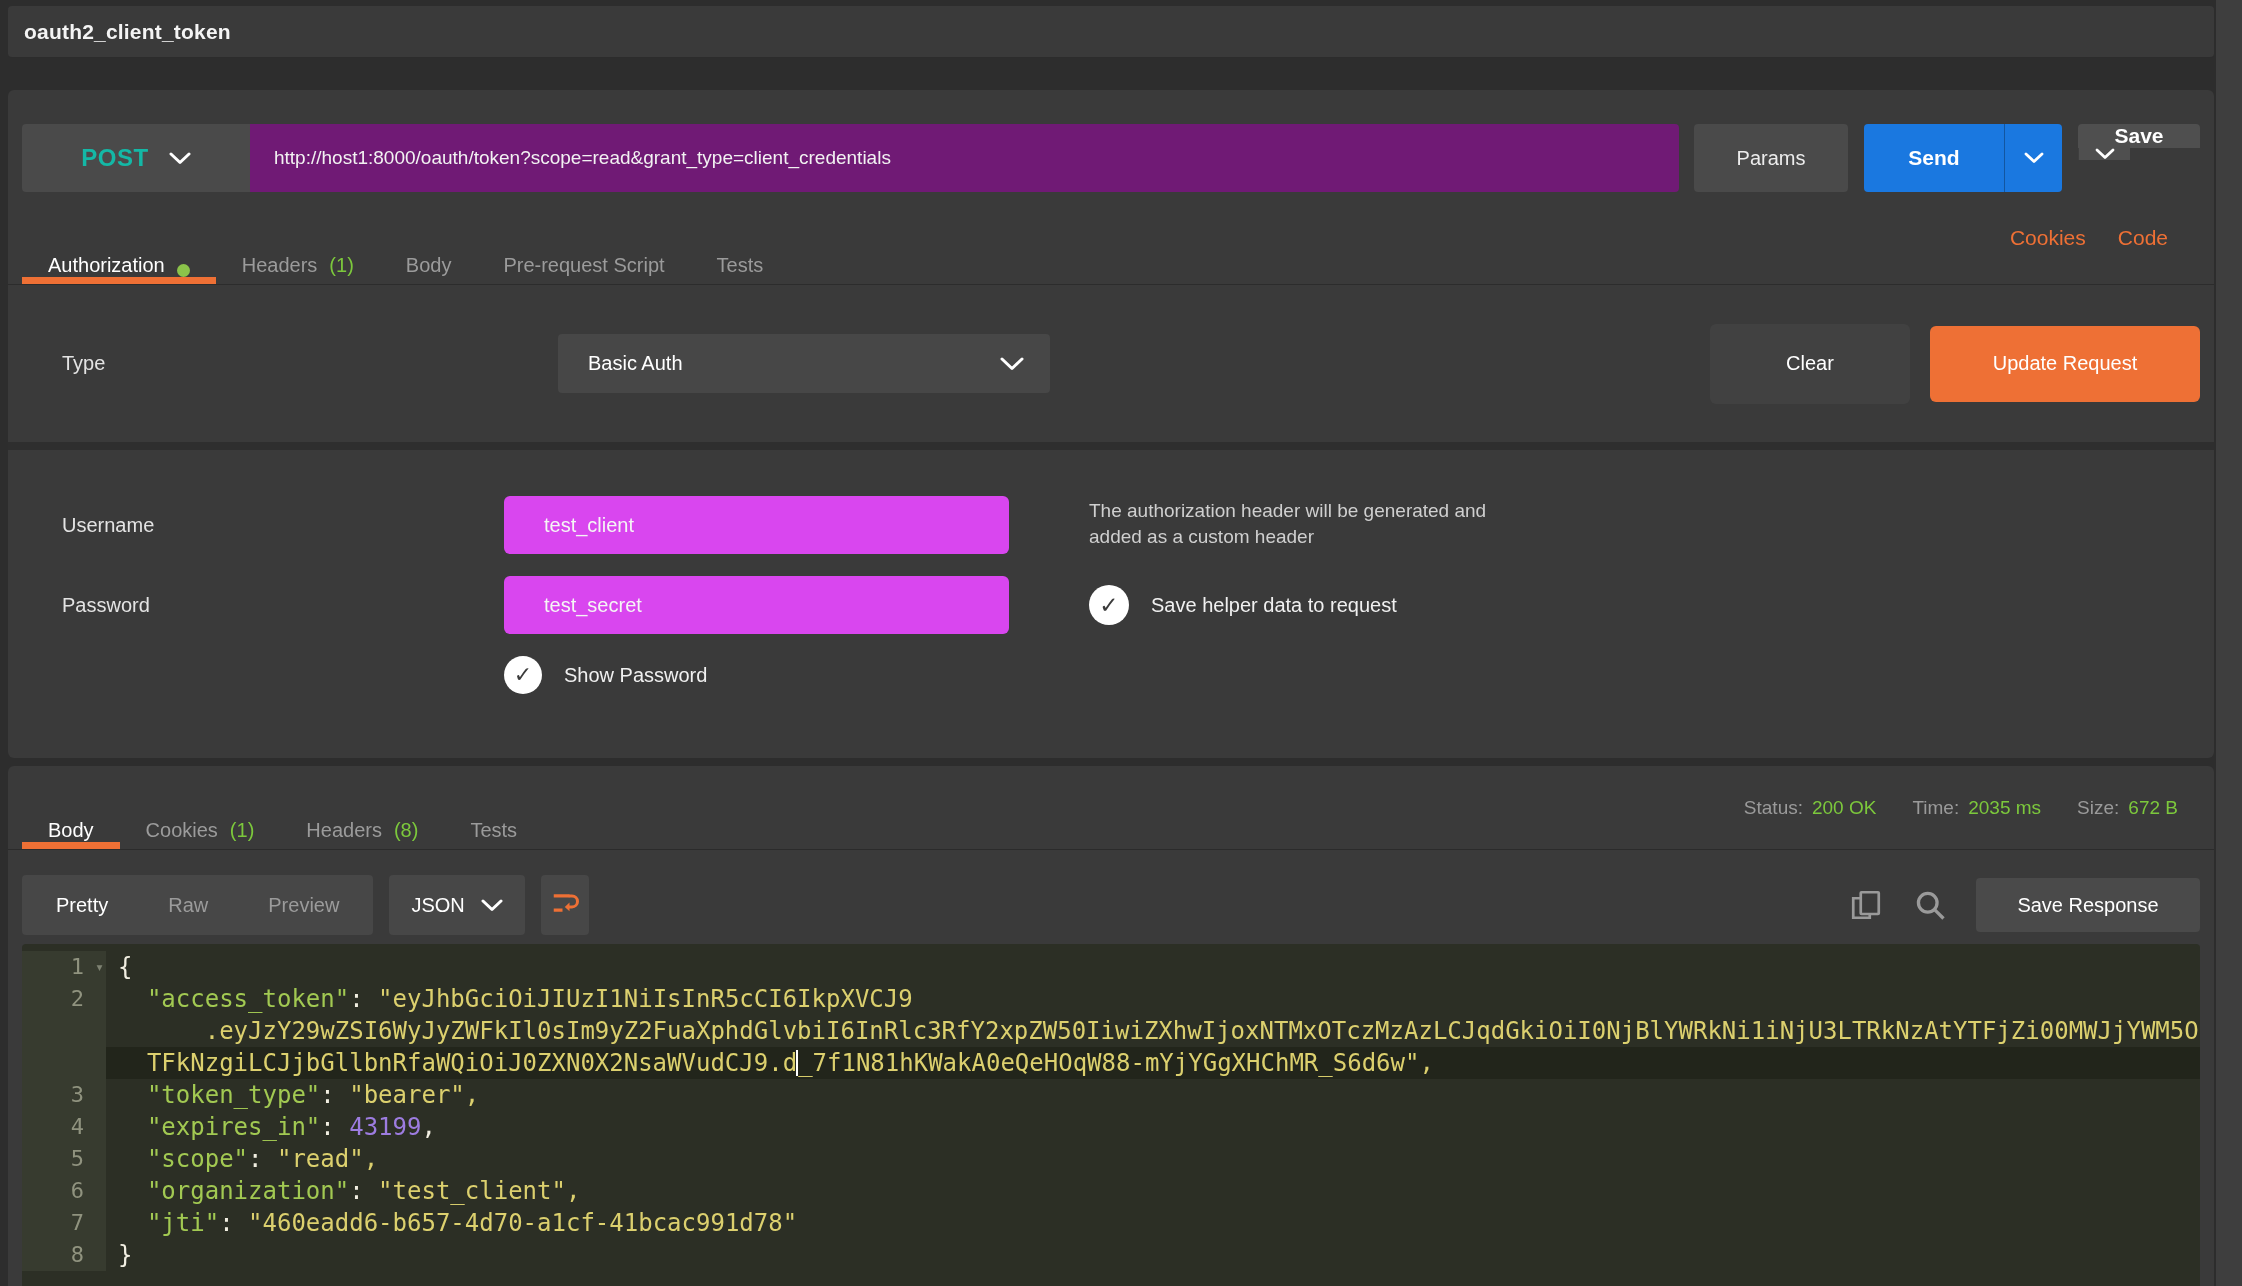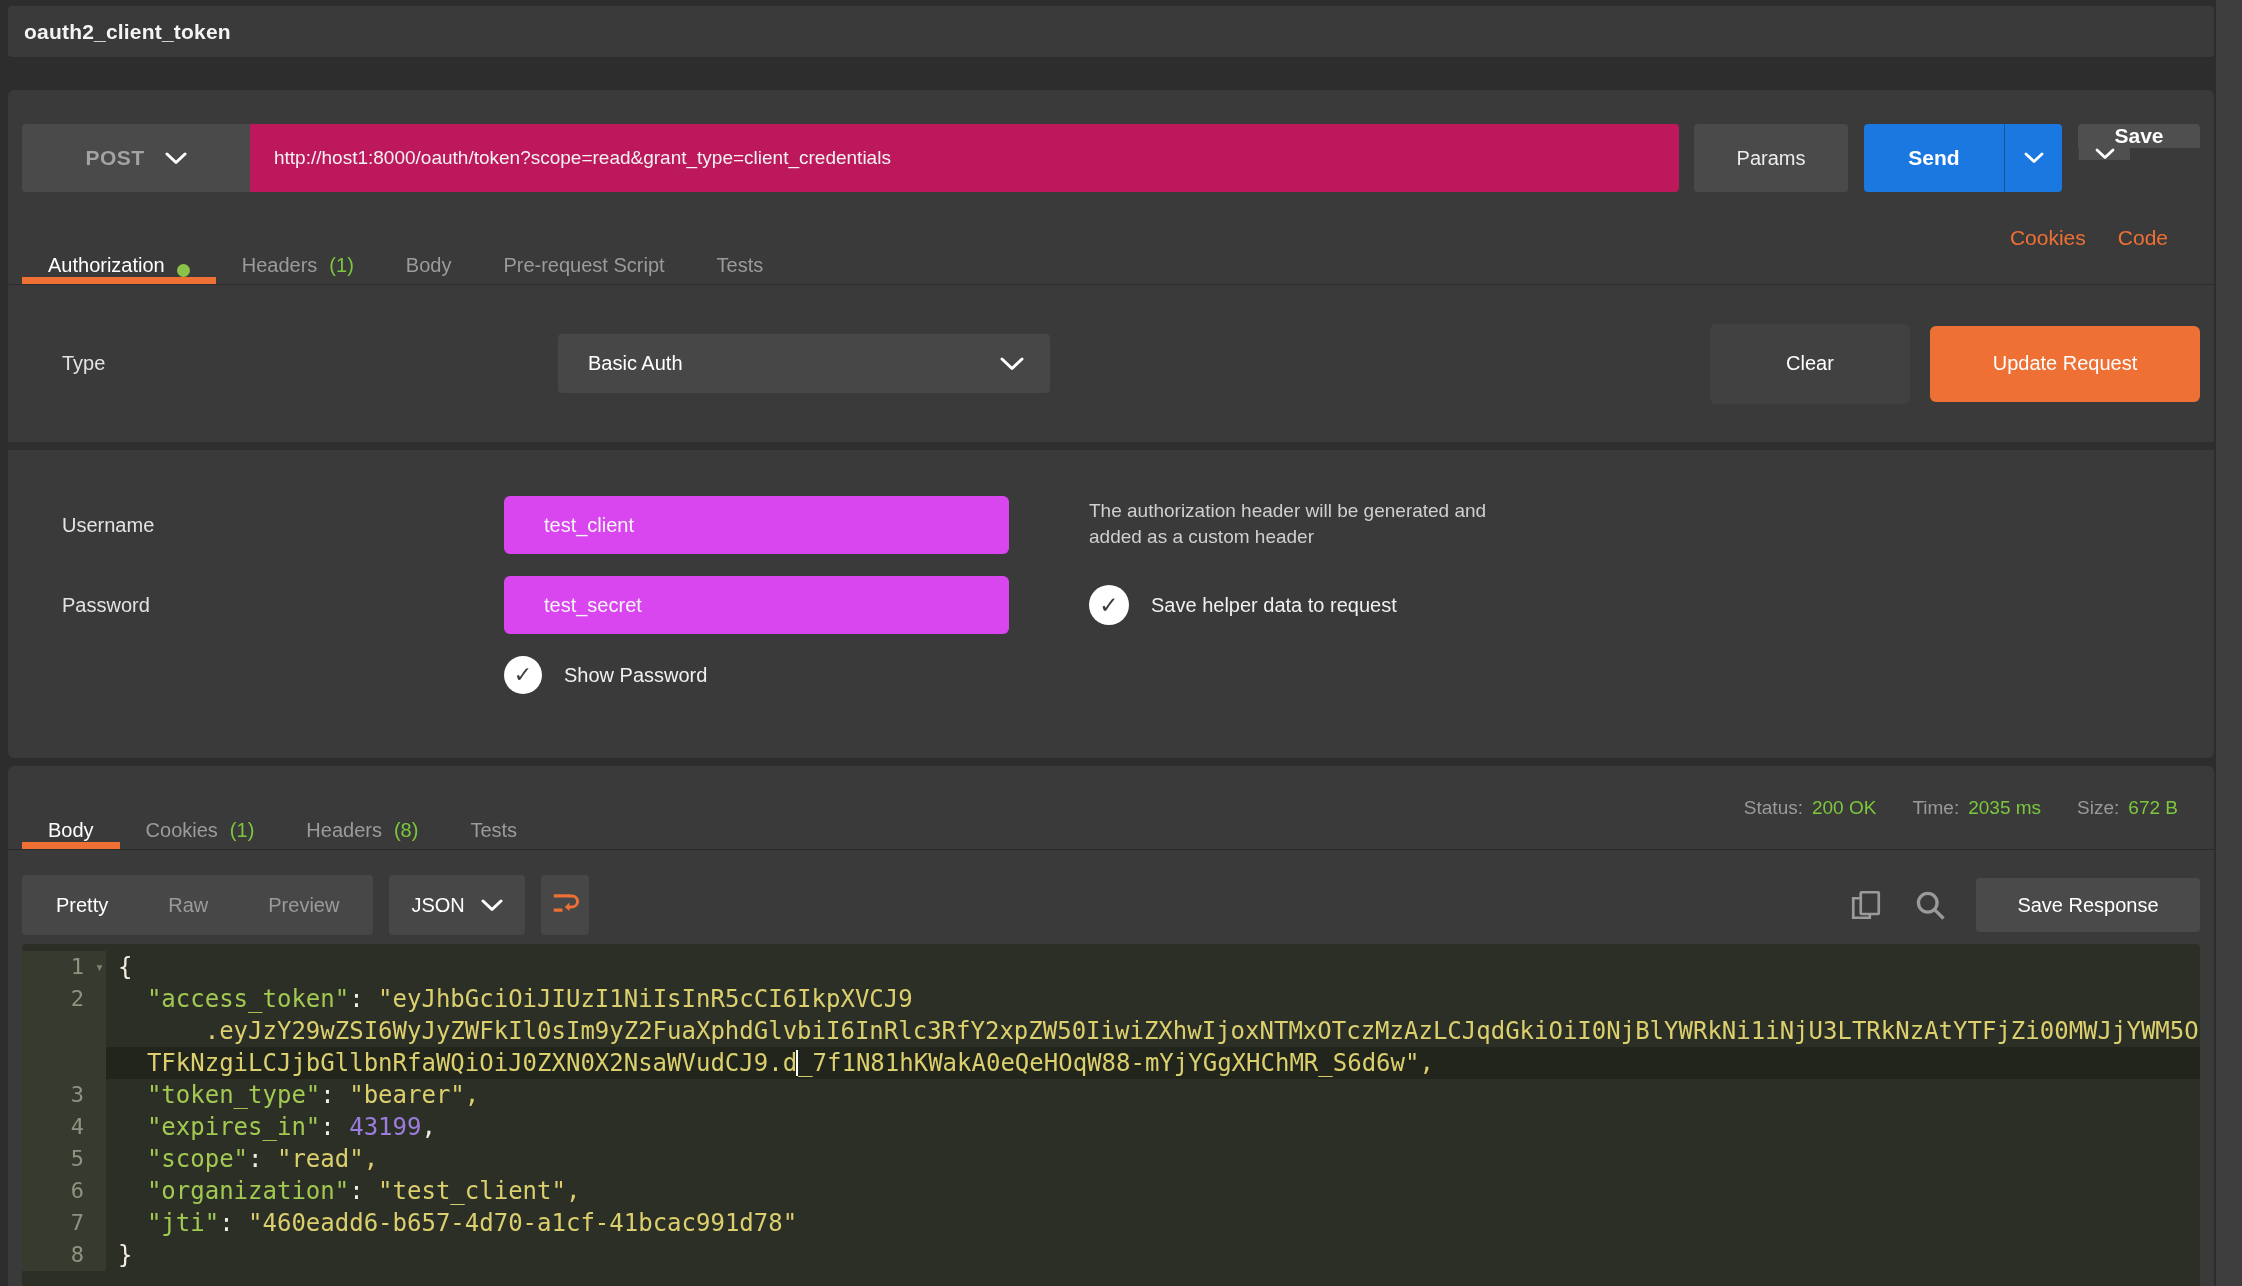--- a/index.html
+++ b/index.html
@@ -23,23 +23,23 @@
   
   .request-panel { margin: 32px 28px 0 8px; height: 668px; background: #3a3a3a; border-radius: 6px; overflow: hidden; }
   .response-panel { margin: 8px 28px 0 8px; height: 520px; background: #3a3a3a; border-radius: 6px 6px 0 0; overflow: hidden; }
 
   
   .request-bar { display: flex; align-items: center; margin: 34px 14px 0 14px; height: 68px; }
   .method-select {
     width: 228px; height: 68px; background: #4a4a4a; border-radius: 4px 0 0 4px;
     display: flex; align-items: center; justify-content: center; gap: 20px; cursor: pointer;
   }
-  .method-select .method { font-size: 21px; font-weight: bold; color: #a3a3a3; letter-spacing: .5px; }
+  .method-select .method { font-size: 24px; font-weight: bold; color: #14b8a6; letter-spacing: .5px; }
   .url-input {
-    flex: 1; height: 68px; background: #be185d; border: none; outline: none;
+    flex: 1; height: 68px; background: #701a75; border: none; outline: none;
     border-radius: 0 4px 4px 0; color: #f2f2f2; font-size: 19px; padding: 0 24px;
     font-family: "Liberation Sans", "DejaVu Sans", sans-serif; margin-right: 15px;
   }
   .btn { border: none; cursor: pointer; font-family: inherit; }
   .params-btn {
     width: 154px; height: 68px; background: #4a4a4a; border-radius: 4px;
     color: #ececec; font-size: 20px; margin-right: 16px;
   }
   .send-group { display: flex; height: 68px; border-radius: 4px; overflow: hidden; margin-right: 16px; }
   .send-main { width: 140px; background: #1a78e0; color: #fff; font-size: 21px; font-weight: bold; }

